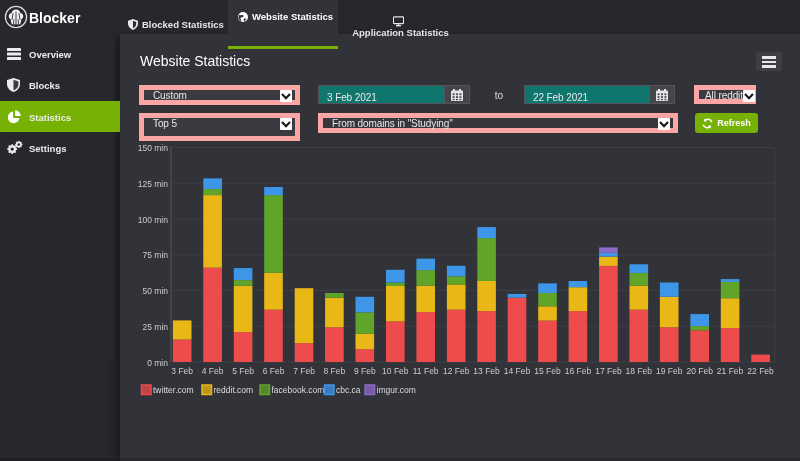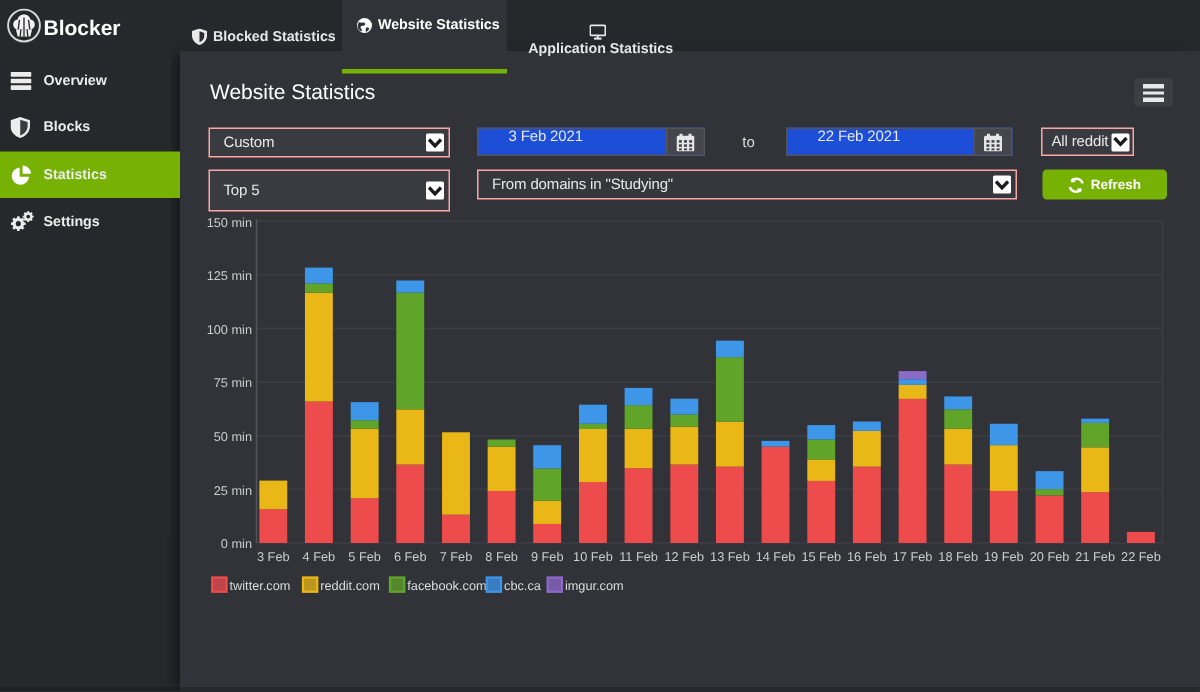--- a/index.html
+++ b/index.html
@@ -16,30 +16,30 @@
 .tabs { position:absolute; left:118px; top:0; height:34px; display:flex; z-index:2; }
 .tab1 { width:110px; } .tab2 { width:110px; } .tab3 { width:125px;flex-direction:column; }
 .tab { height:49px; display:flex; align-items:center; padding:16px 10px; color:#e6e6e6;
   font-size:9.5px; font-weight:bold; white-space:nowrap; }
 .tab svg { margin-right:4px; flex:none; }
 .tab-active { background:#323338; border-bottom:3px solid #76b104; padding-top:3px; color:#fff; }
 .title { position:absolute; left:140px; top:53px; font-size:14px; color:#fdfdfd; }
 .hamburger { position:absolute; left:756px; top:52px; width:26px; height:19px; background:#3e3f45; border-radius:3px; }
 .hamburger i { position:absolute; left:6px; width:14px; height:2.5px; background:#e8e8e8; }
 .ctl { position:absolute; font-size:10px; letter-spacing:-0.1px; color:#e8e8e8; white-space:nowrap; }
-.select { background:#3a3b41; border:1px solid #fca5a5; display:flex; align-items:center; }
+.select { background:#3a3b41; border:5px solid #fca5a5; display:flex; }
 .select .txt { padding-left:9px; flex:1; }
 .sarrow { width:12px; height:12px; background:#fff; border-radius:1px; margin-right:3px; position:relative; flex:none; }
 .sarrow svg { position:absolute; left:1px; top:2.5px; }
-.dinput { background:#1d4ed8; border:1px solid #53545c; display:flex; align-items:flex-start;padding-left:12px; }
+.dinput { background:#0f766e; border:1px solid #53545c; display:flex; align-items:flex-end; }
 .dinput .txt { padding-left:8px; flex:1; }
 .dbtn { width:25px; height:100%; background:#45464c; border-left:1px solid #53545c; flex:none;
   display:flex; align-items:center; justify-content:center; }
 .to { position:absolute; left:480px; top:90px; width:38px; text-align:center; font-size:10px; color:#dcdcdc; }
-.refresh { position:absolute; left:695px; top:113px; width:83px; height:20px; background:#76b104;
+.refresh { position:absolute; left:695px; top:113px; width:63px; height:20px; background:#76b104;
   border-radius:3px; color:#fff; font-size:9px; font-weight:bold; display:flex; align-items:center; justify-content:center; }
 .refresh svg { margin-right:4px; }
 </style>
 </head>
 <body>
 
 <div class="panel"></div>
 
 <div class="tabs">
   <div class="tab tab1">

